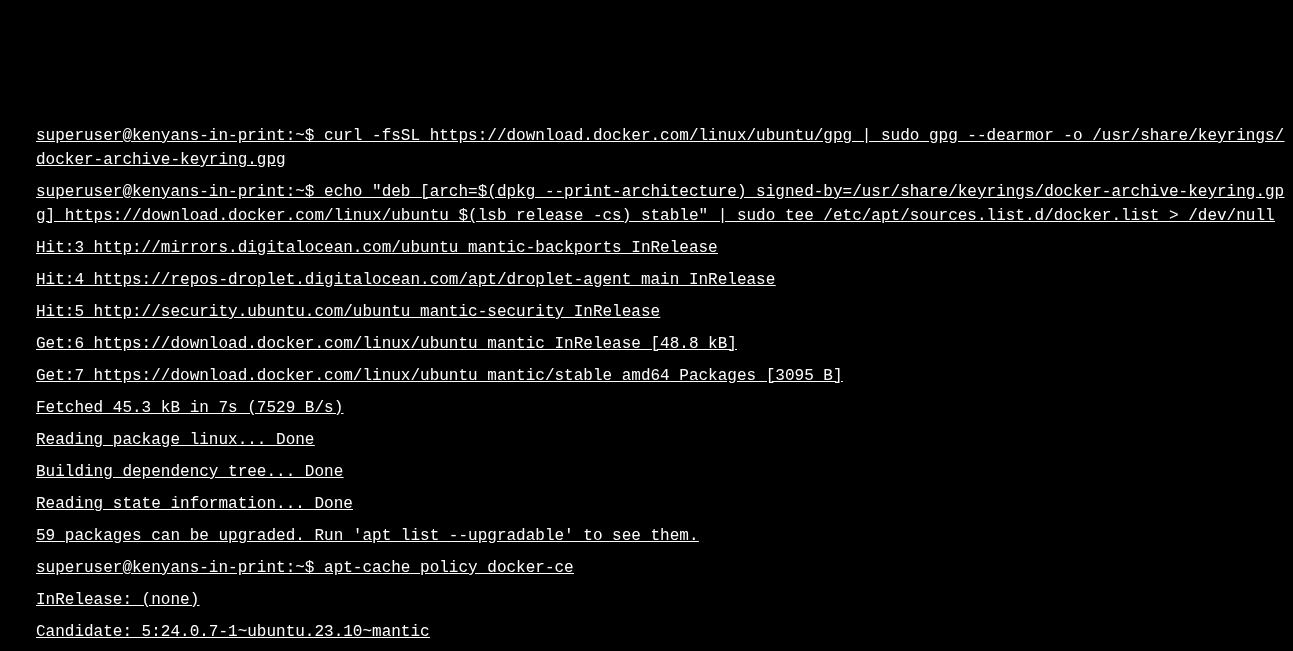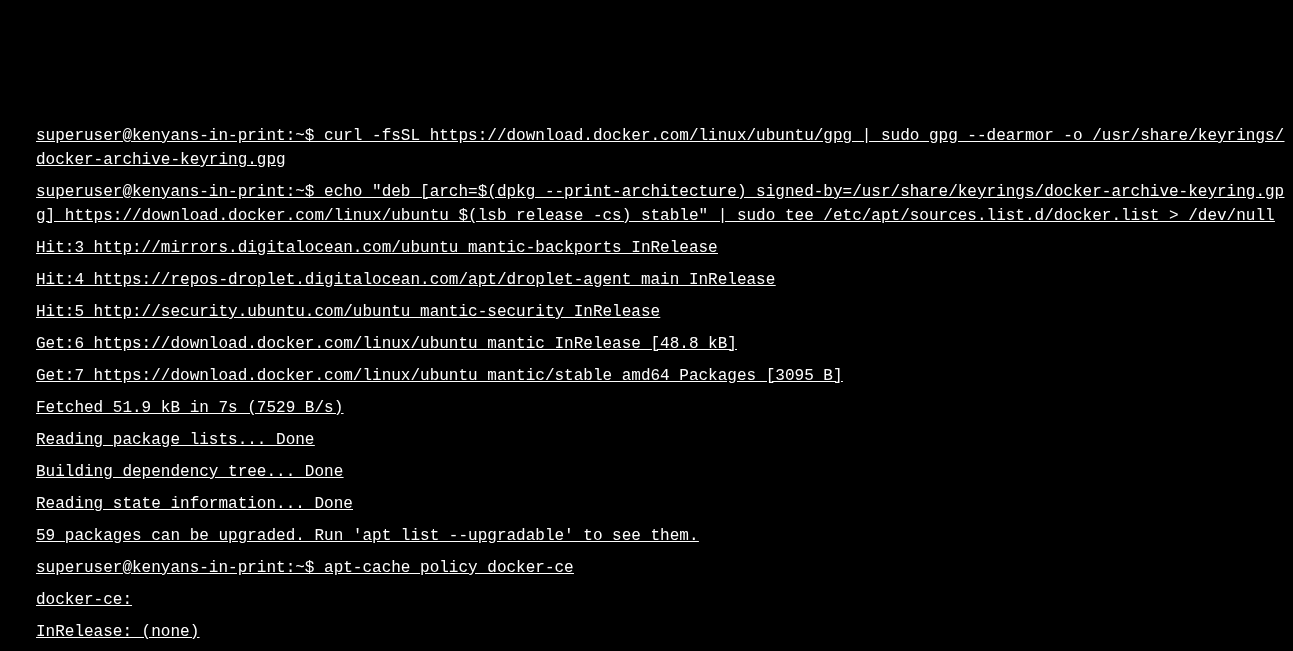--- a/index.html
+++ b/index.html
@@ -35,27 +35,27 @@
 
 
 <div class="terminal">
   <span class="line">superuser@kenyans-in-print:~$ curl -fsSL https://download.docker.com/linux/ubuntu/gpg | sudo gpg --dearmor -o /usr/share/keyrings/docker-archive-keyring.gpg</span>
   <span class="line">superuser@kenyans-in-print:~$ echo "deb [arch=$(dpkg --print-architecture) signed-by=/usr/share/keyrings/docker-archive-keyring.gpg] https://download.docker.com/linux/ubuntu $(lsb_release -cs) stable" | sudo tee /etc/apt/sources.list.d/docker.list &gt; /dev/null</span>
   <span class="line">Hit:3 http://mirrors.digitalocean.com/ubuntu mantic-backports InRelease</span>
   <span class="line">Hit:4 https://repos-droplet.digitalocean.com/apt/droplet-agent main InRelease</span>
   <span class="line">Hit:5 http://security.ubuntu.com/ubuntu mantic-security InRelease</span>
   <span class="line">Get:6 https://download.docker.com/linux/ubuntu mantic InRelease [48.8 kB]</span>
   <span class="line">Get:7 https://download.docker.com/linux/ubuntu mantic/stable amd64 Packages [3095 B]</span>
-  <span class="line">Fetched 51.9 kB in 7s (7529 B/s)</span>
-  <span class="line">Reading package lists... Done</span>
+  <span class="line">Fetched 45.3 kB in 7s (7529 B/s)</span>
+  <span class="line">Reading package linux... Done</span>
   <span class="line">Building dependency tree... Done</span>
   <span class="line">Reading state information... Done</span>
   <span class="line">59 packages can be upgraded. Run 'apt list --upgradable' to see them.</span>
   <span class="line">superuser@kenyans-in-print:~$ apt-cache policy docker-ce</span>
-  <span class="line">docker-ce:</span>
   <span class="line">  InRelease: (none)</span>
+  <span class="line">  Candidate: 5:24.0.7-1~ubuntu.23.10~mantic</span>
   <span class="line">  Version table:</span>
   <span class="line">     5:24.0.7-1~ubuntu.23.10~mantic 500</span>
 
 </div>
 
 
 
 
 </body></html>

